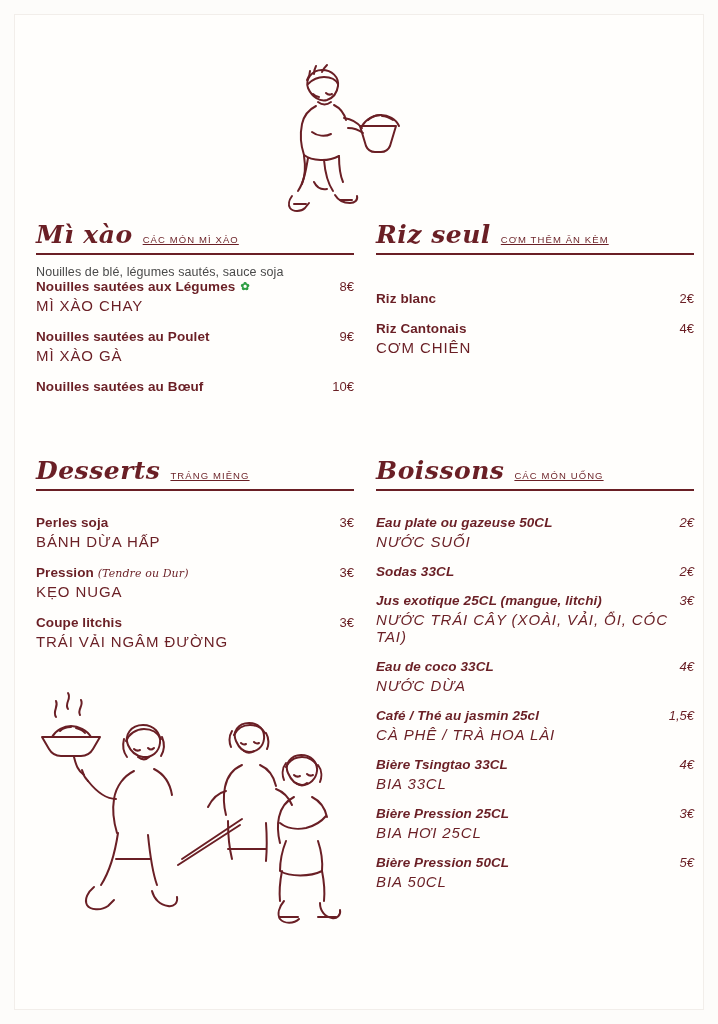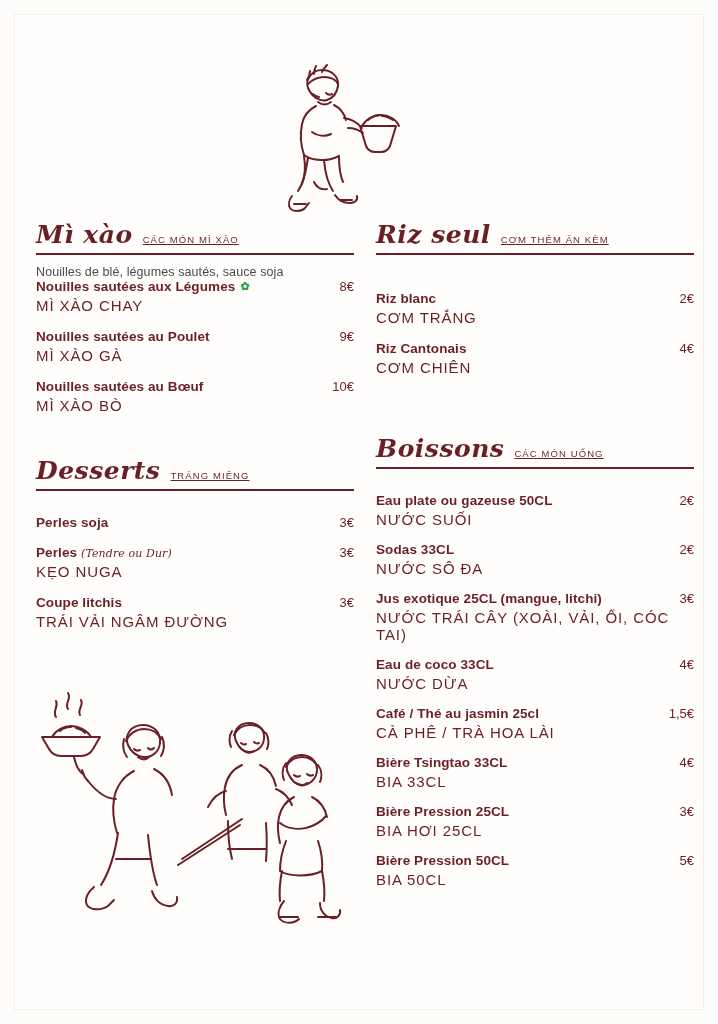--- a/index.html
+++ b/index.html
@@ -52,21 +52,21 @@
   
   .col {
     position: absolute;
   }
   .col-left  { left: 22px;  width: 318px; }
   .col-right { left: 362px; width: 318px; }
 
   .sec-noodles  { top: 206px; }
   .sec-rice     { top: 206px; }
   .sec-desserts { top: 442px; }
-  .sec-drinks   { top: 420px; }
+  .sec-drinks   { top: 442px; }
 
   
   .sec-head {
     display: flex;
     align-items: baseline;
     gap: 10px;
     padding-bottom: 4px;
   }
   .sec-title {
     font-family: "DejaVu Serif", serif;
@@ -131,21 +131,21 @@
     color: #6a1f25;
     white-space: nowrap;
   }
   .item-vn {
     font-size: 15px;
     letter-spacing: 0.9px;
     text-transform: uppercase;
     color: #6a1f25;
     margin-top: 3px;
   }
-  .tight .item { margin-bottom: 14px; }
+  .tight .item { margin-bottom: 14px; font-style: italic; }
 </style>
 </head>
 <body>
 
 <div class="page">
   <div class="sheet">
 
     <svg class="illu" id="illu-chef" viewBox="0 0 140 180">
       <g fill="none" stroke="#6a1f25" stroke-width="2" stroke-linecap="round" stroke-linejoin="round">
 
@@ -259,39 +259,37 @@
           <span class="item-price">9€</span>
         </div>
         <div class="item-vn">MÌ XÀO GÀ</div>
       </div>
 
       <div class="item">
         <div class="item-row">
           <span class="item-name">Nouilles sautées au Bœuf</span>
           <span class="item-price">10€</span>
         </div>
-        <div class="item-vn">MÌ XÀO BÒ</div>
       </div>
     </div>
 
     <div class="col col-right sec-rice">
       <div class="sec-head">
         <div class="sec-title">Riz seul</div>
         <div class="sec-sub">CƠM THÊM ĂN KÈM</div>
       </div>
       <hr class="rule">
 
       <div style="height:26px"></div>
 
       <div class="item">
         <div class="item-row">
           <span class="item-name">Riz blanc</span>
           <span class="item-price">2€</span>
         </div>
-        <div class="item-vn">CƠM TRẮNG</div>
       </div>
 
       <div class="item">
         <div class="item-row">
           <span class="item-name">Riz Cantonais</span>
           <span class="item-price">4€</span>
         </div>
         <div class="item-vn">CƠM CHIÊN</div>
       </div>
     </div>
@@ -303,25 +301,26 @@
       </div>
       <hr class="rule">
 
       <div style="height:14px"></div>
 
       <div class="item">
         <div class="item-row">
           <span class="item-name">Perles soja</span>
           <span class="item-price">3€</span>
         </div>
-      </div>
-
-      <div class="item">
-        <div class="item-row">
-          <span class="item-name"><span>Perles</span> <span class="italic-note">(Tendre ou Dur)</span></span>
+        <div class="item-vn">BÁNH DỪA HẤP</div>
+      </div>
+
+      <div class="item">
+        <div class="item-row">
+          <span class="item-name"><span>Pression</span> <span class="italic-note">(Tendre ou Dur)</span></span>
           <span class="item-price">3€</span>
         </div>
         <div class="item-vn">KẸO NUGA</div>
       </div>
 
       <div class="item">
         <div class="item-row">
           <span class="item-name">Coupe litchis</span>
           <span class="item-price">3€</span>
         </div>
@@ -344,21 +343,20 @@
           <span class="item-price">2€</span>
         </div>
         <div class="item-vn">NƯỚC SUỐI</div>
       </div>
 
       <div class="item">
         <div class="item-row">
           <span class="item-name">Sodas 33CL</span>
           <span class="item-price">2€</span>
         </div>
-        <div class="item-vn">NƯỚC SÔ ĐA</div>
       </div>
 
       <div class="item">
         <div class="item-row">
           <span class="item-name">Jus exotique 25CL (mangue, litchi)</span>
           <span class="item-price">3€</span>
         </div>
         <div class="item-vn">NƯỚC TRÁI CÂY (XOÀI, VẢI, ỔI, CÓC TAI)</div>
       </div>
 

